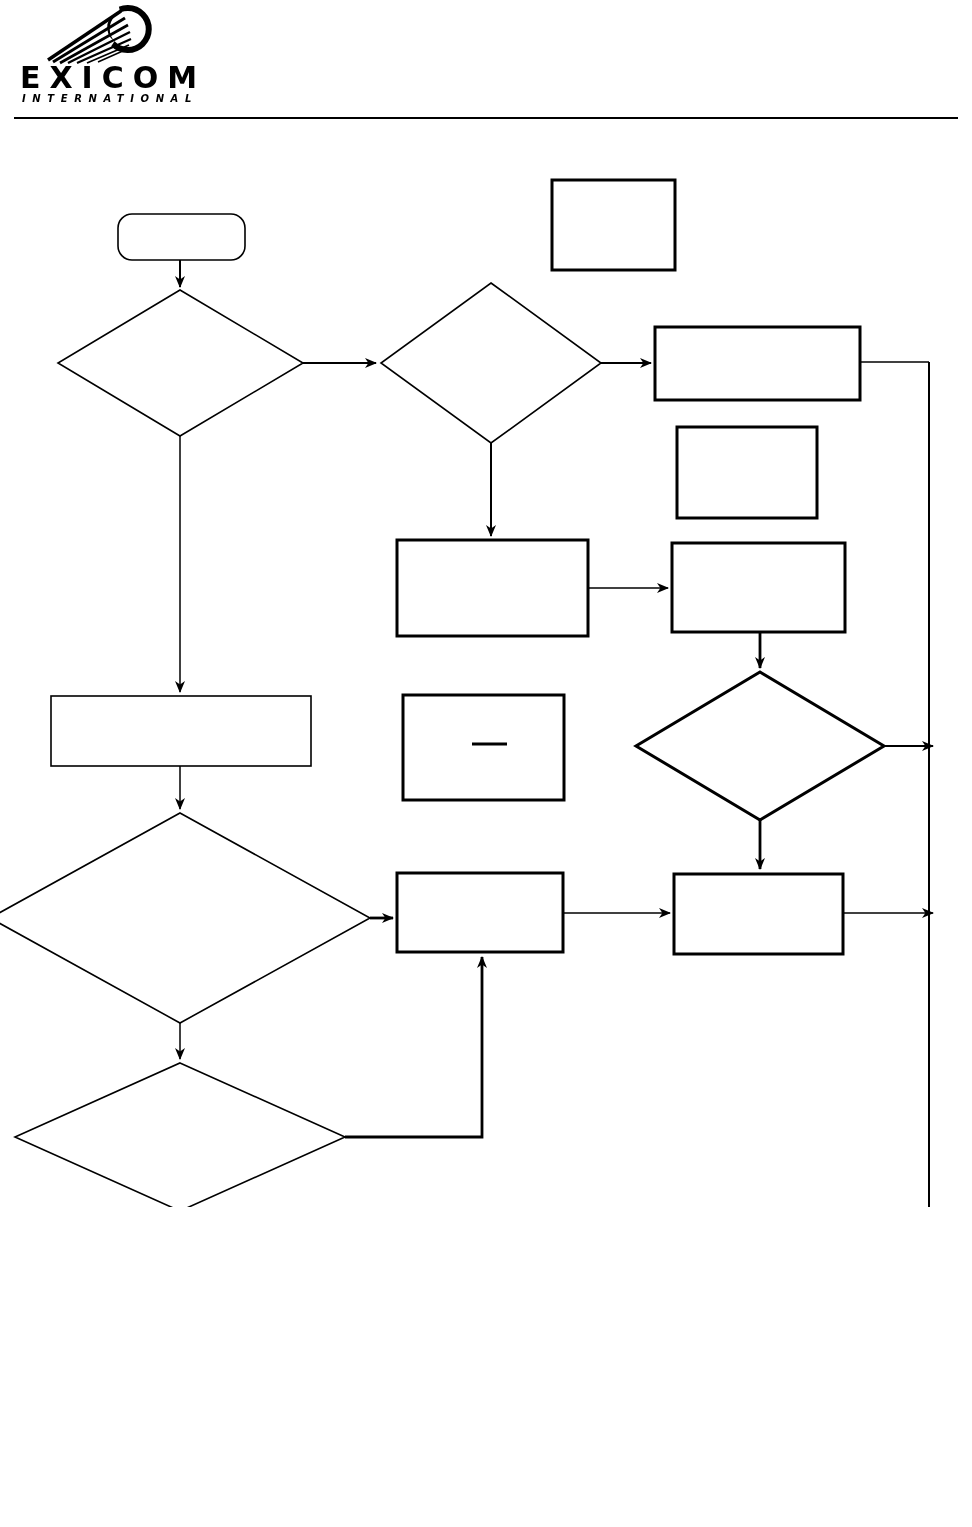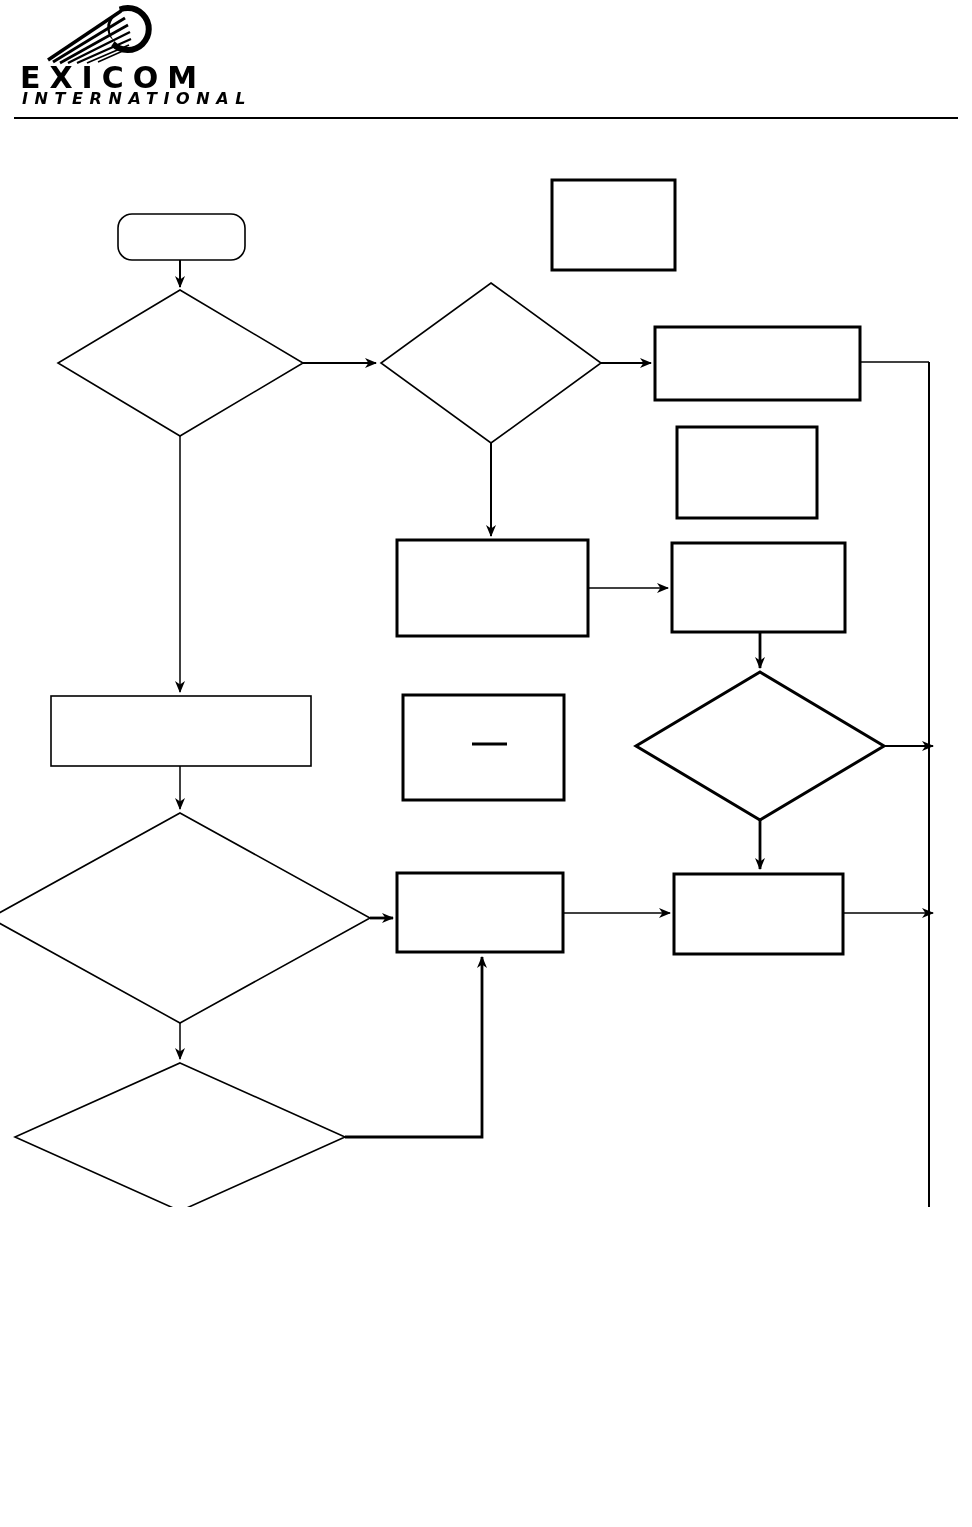--- a/index.html
+++ b/index.html
@@ -47,21 +47,21 @@
     color: #000;
     white-space: nowrap;
   }
   #logo-subwordmark {
     position: absolute;
     left: 22px;
     top: 92px;
     font-family: "DejaVu Sans", sans-serif;
     font-style: italic;
     font-weight: 700;
-    font-size: 16px;
+    font-size: 10px;
     letter-spacing: 6.6px;
     line-height: 14px;
     color: #000;
     white-space: nowrap;
   }
   .rule {
     position: absolute;
     left: 14px;
     width: 944px;
     height: 0;

